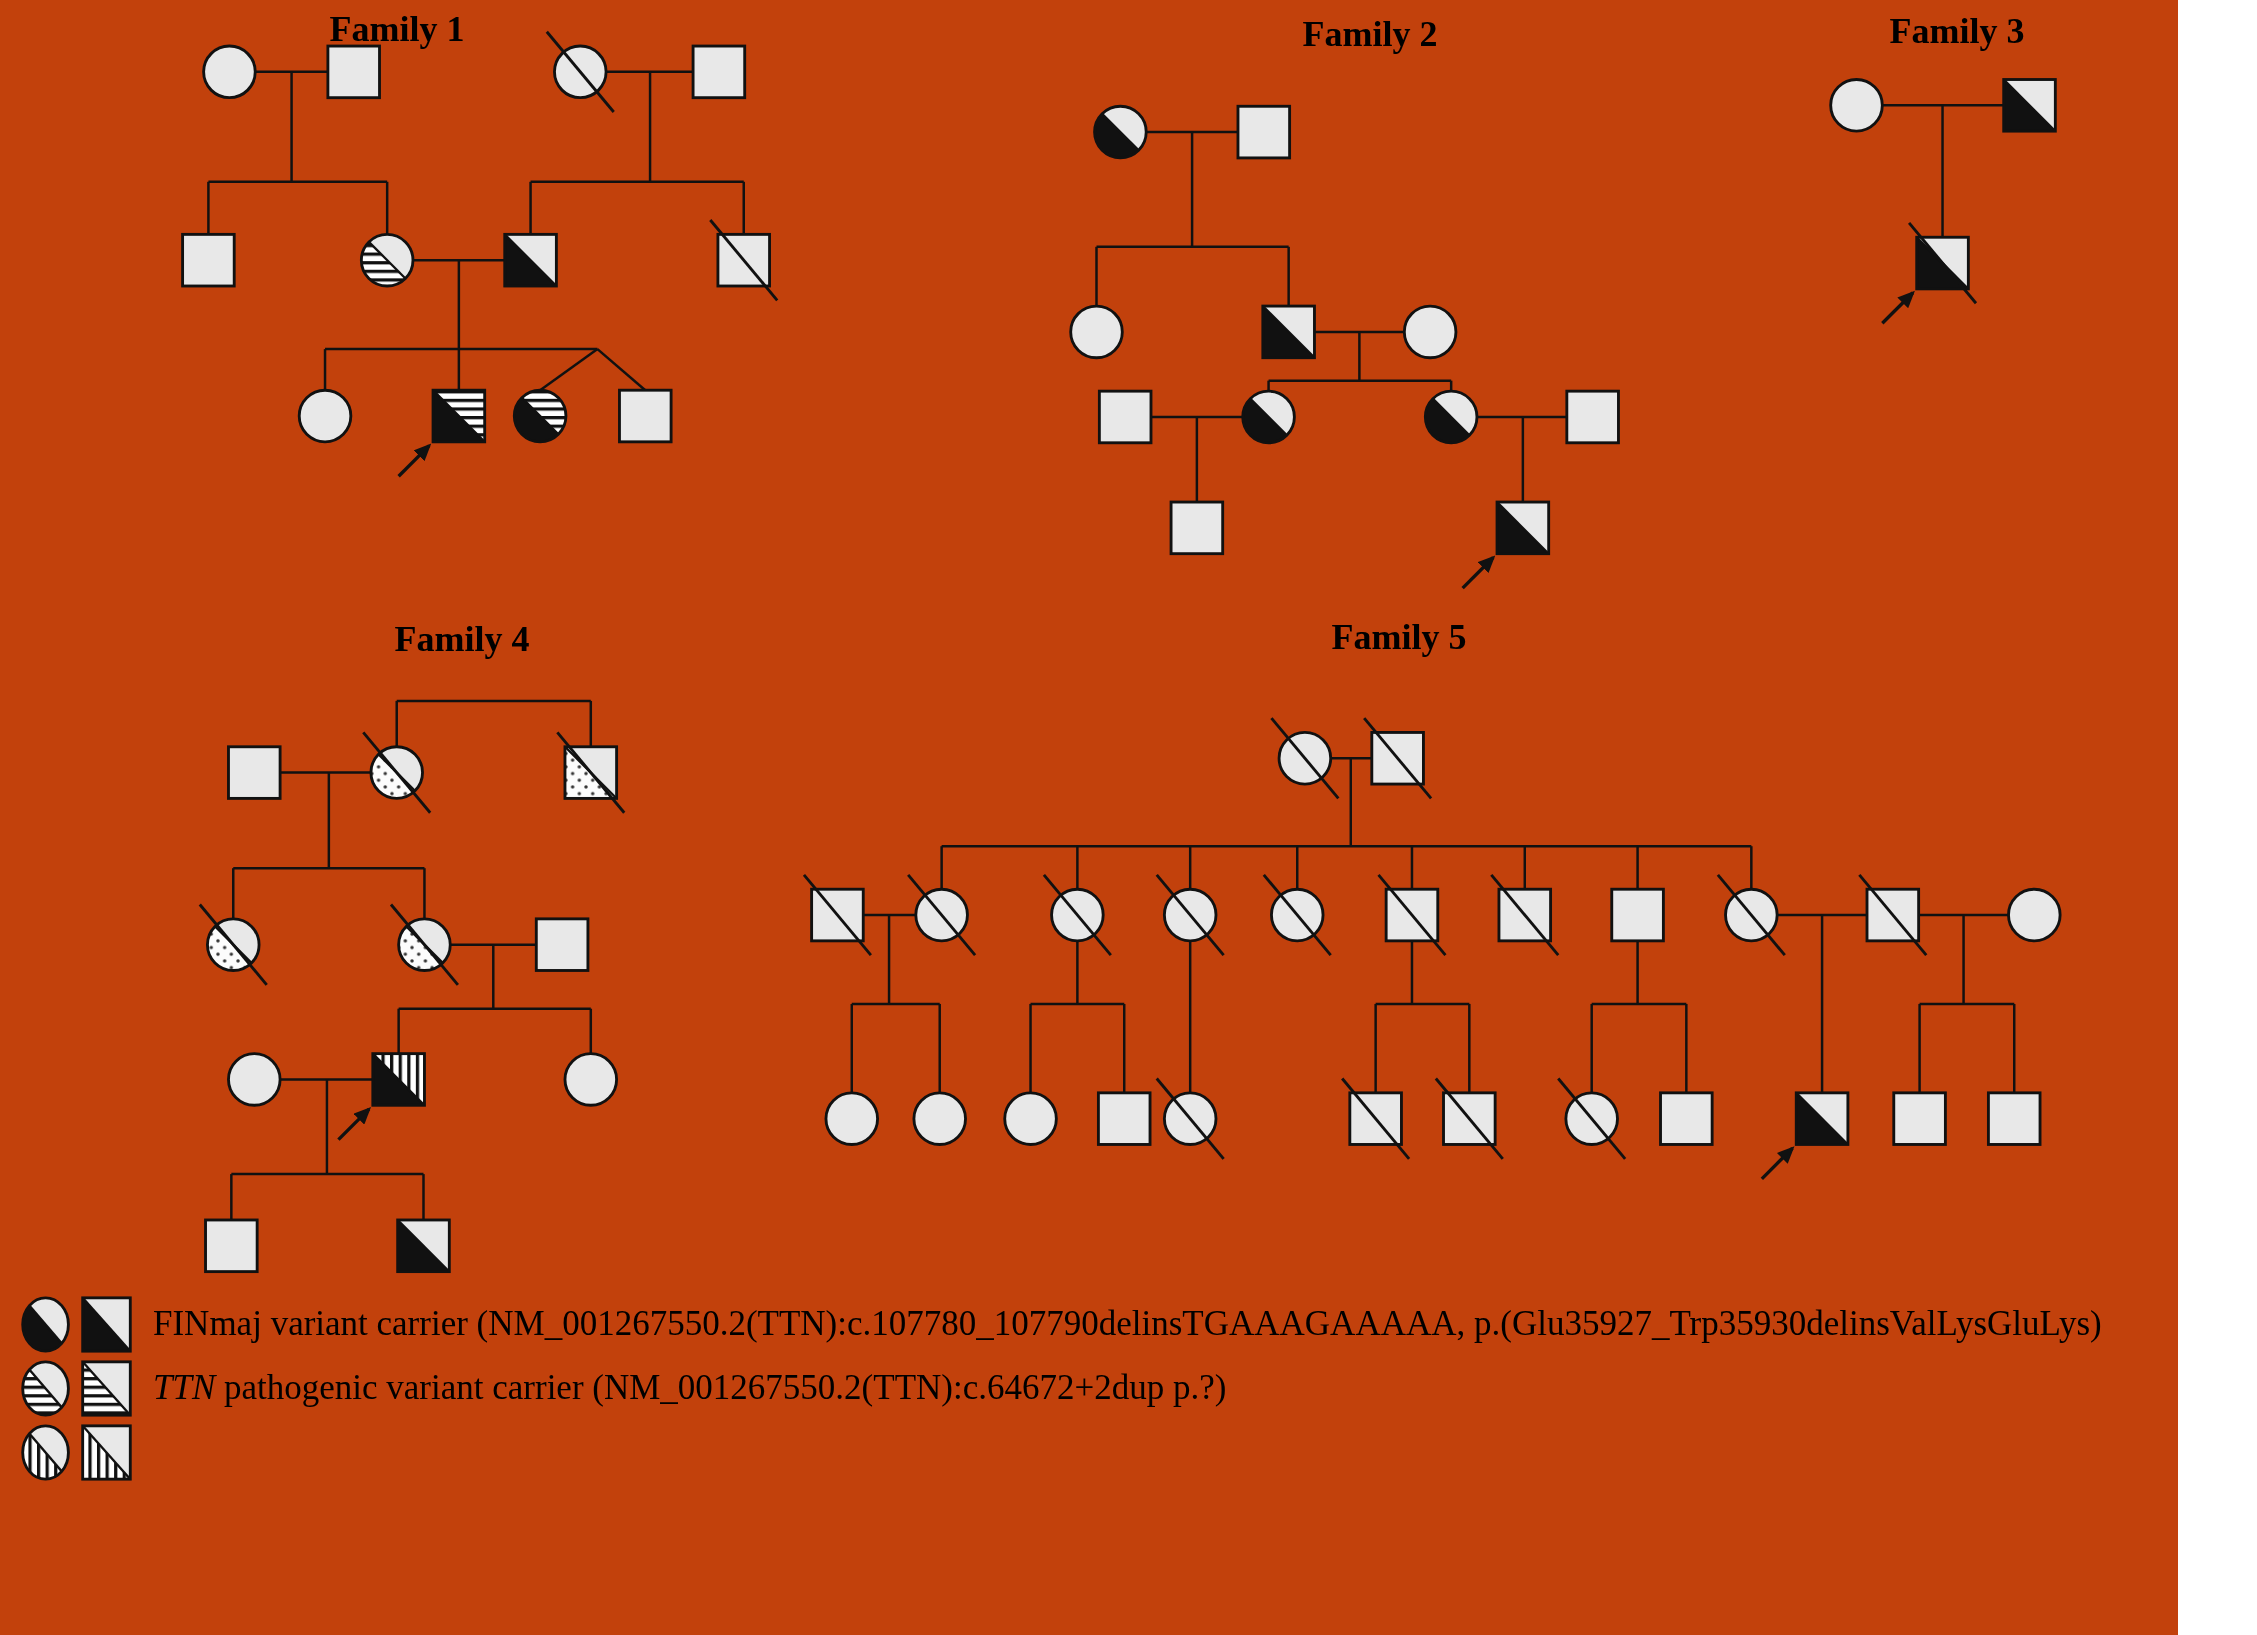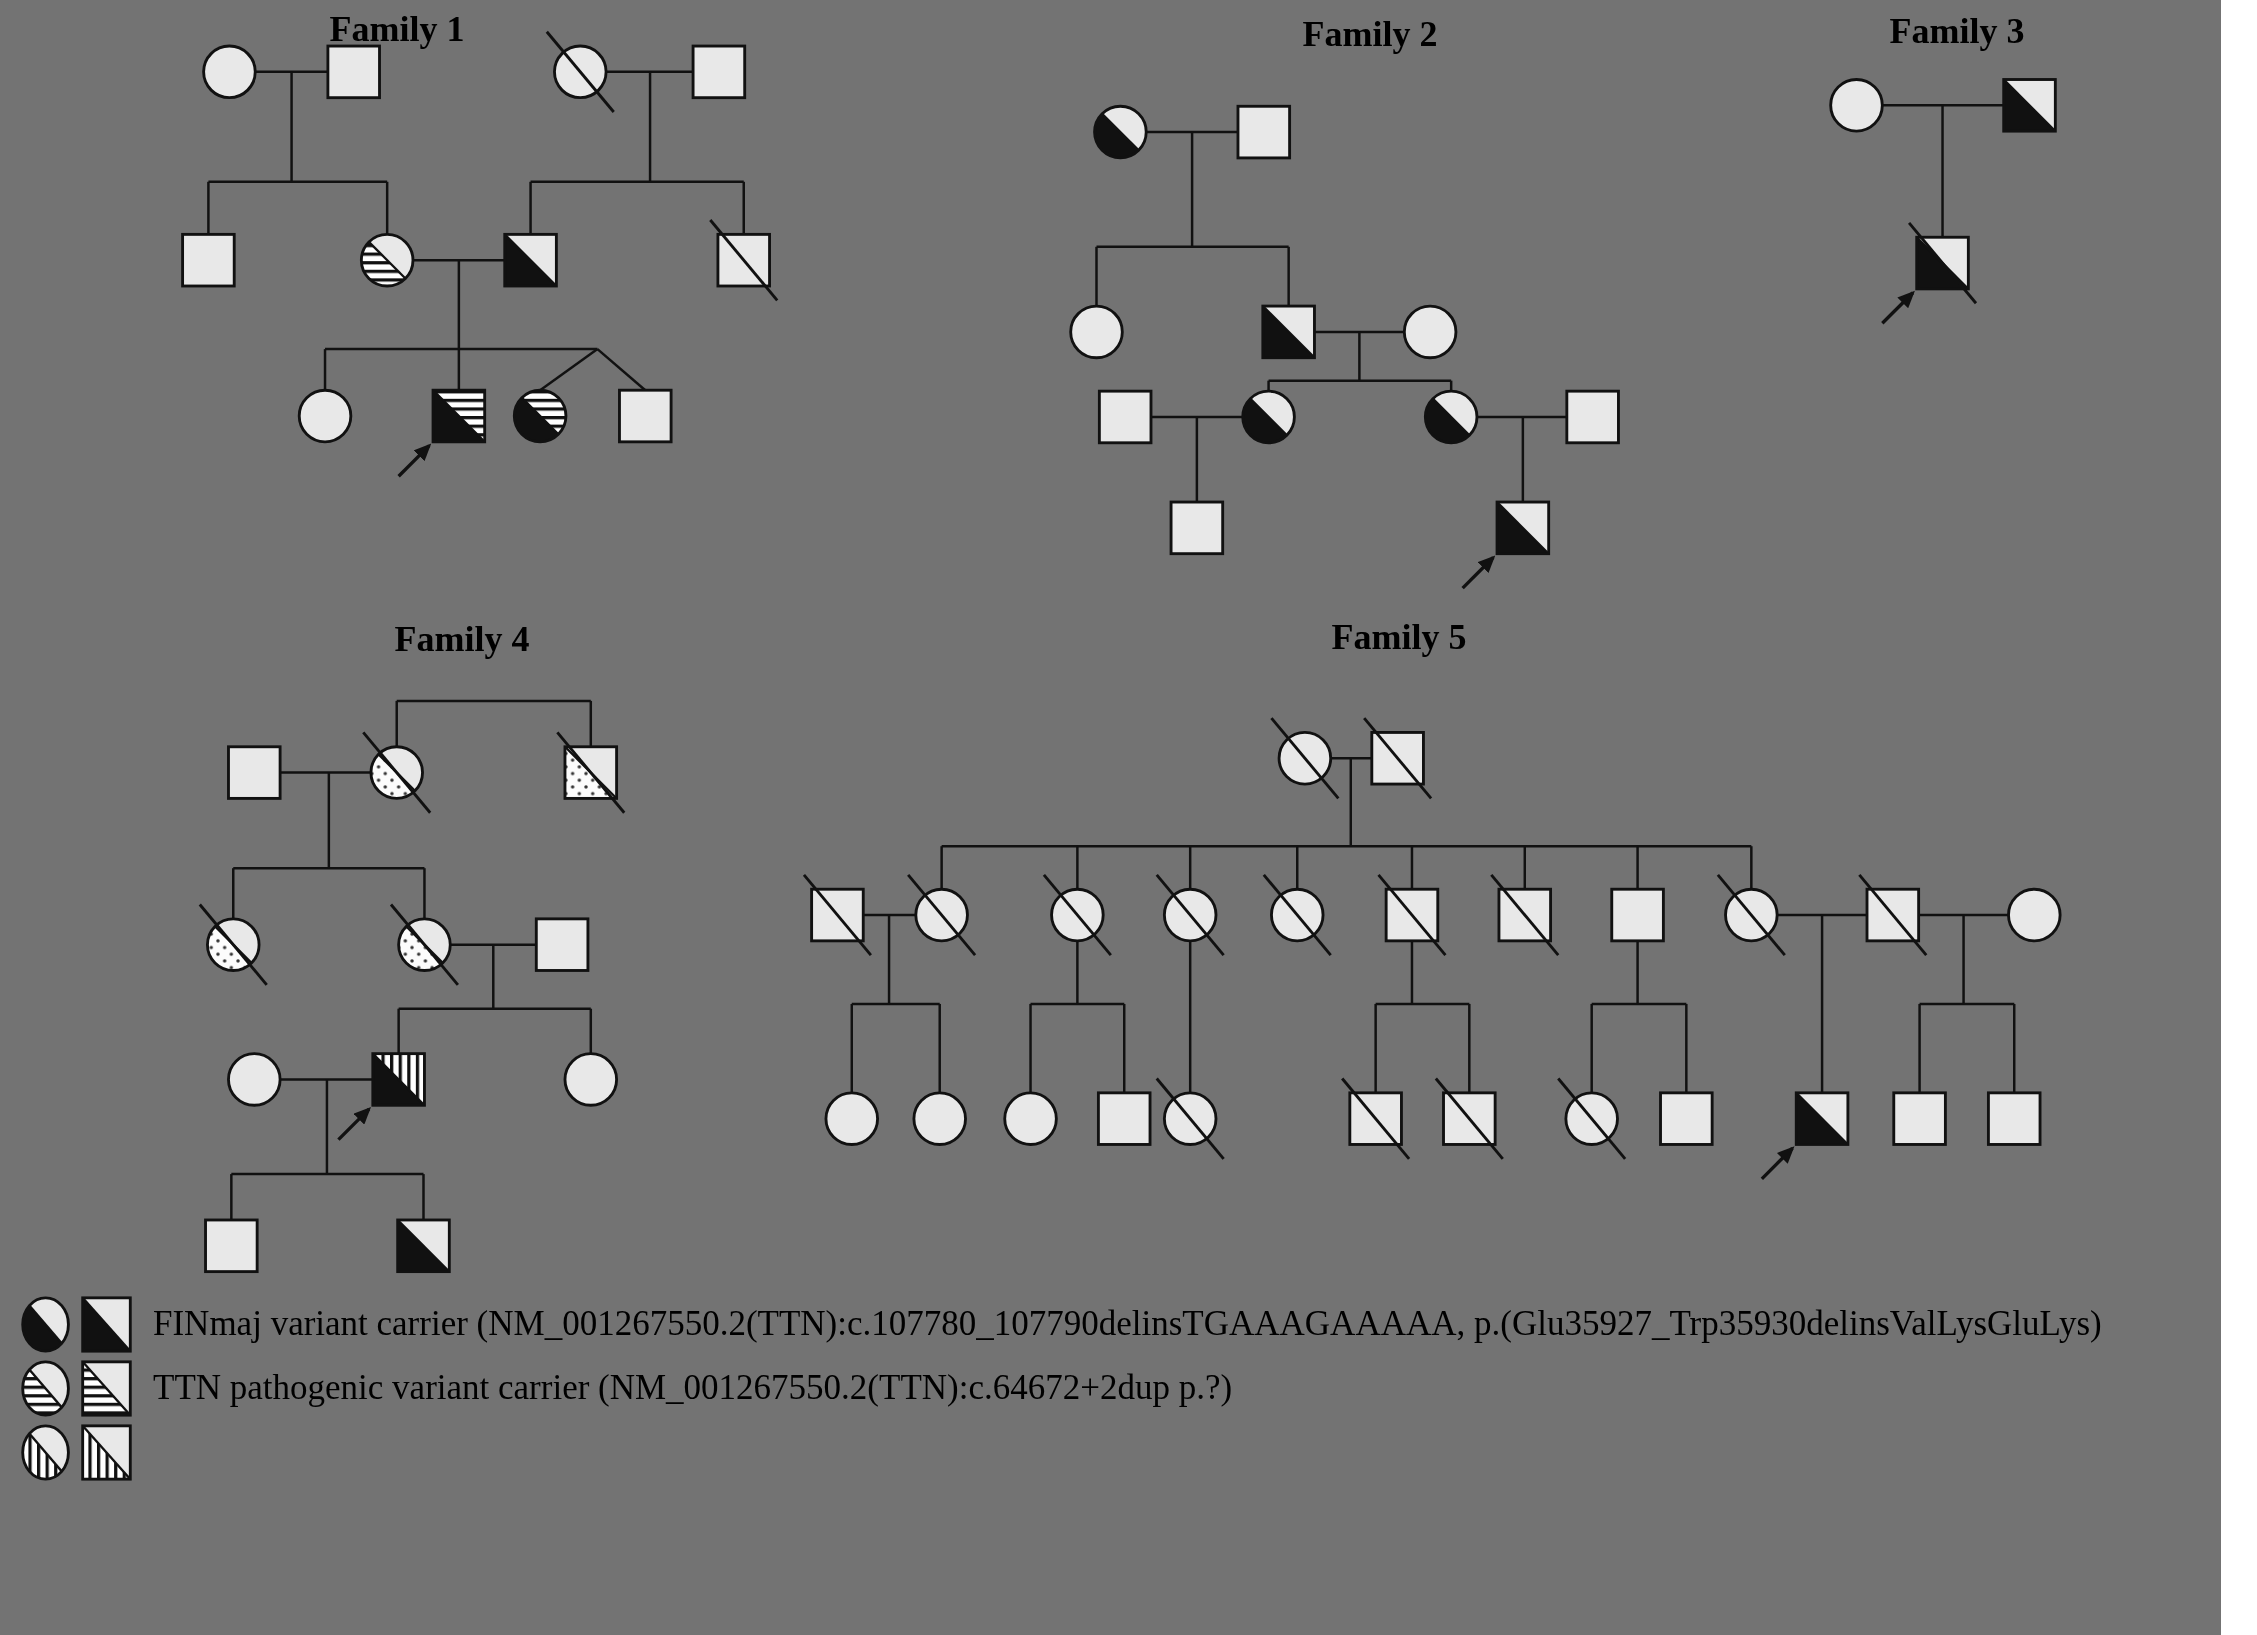--- a/index.html
+++ b/index.html
@@ -1,24 +1,24 @@
 <!DOCTYPE html>
 <html><head>
 <meta charset="utf-8">
 <style>
   html,body{margin:0;padding:0;background:#fff;}
   body{font-family:"Liberation Serif", serif;}
-  #figure{position:relative;width:2178px;height:1636px;background:#737373;overflow:hidden;padding-left:43px;}
+  #figure{position:relative;width:2178px;height:1636px;background:#c2410c;overflow:hidden;}
   #pedigree{position:absolute;left:0;top:0;}
   .fam-title{position:absolute;transform:translateX(-50%);font-weight:bold;font-size:36px;color:#000;white-space:nowrap;}
   #legend{position:absolute;left:17px;top:1292px;}
   .legend-row{display:flex;align-items:center;height:64px;}
   .legend-icons{flex:0 0 auto;}
   .legend-text{font-size:35px;color:#000;white-space:nowrap;margin-left:17px;}
-  .legend-text .it{text-align:center;}
+  .legend-text .it{font-style:italic;text-align:center;}
   line.rel{stroke:#111;stroke-width:2.6px;}
 </style>
 </head>
 <body>
 
 <div id="figure">
 
   <svg id="pedigree" xmlns="http://www.w3.org/2000/svg" width="2258" height="1636" viewBox="0 0 2362 1711">
     <defs>
       <pattern id="hstripes" width="9" height="9" patternUnits="userSpaceOnUse">

